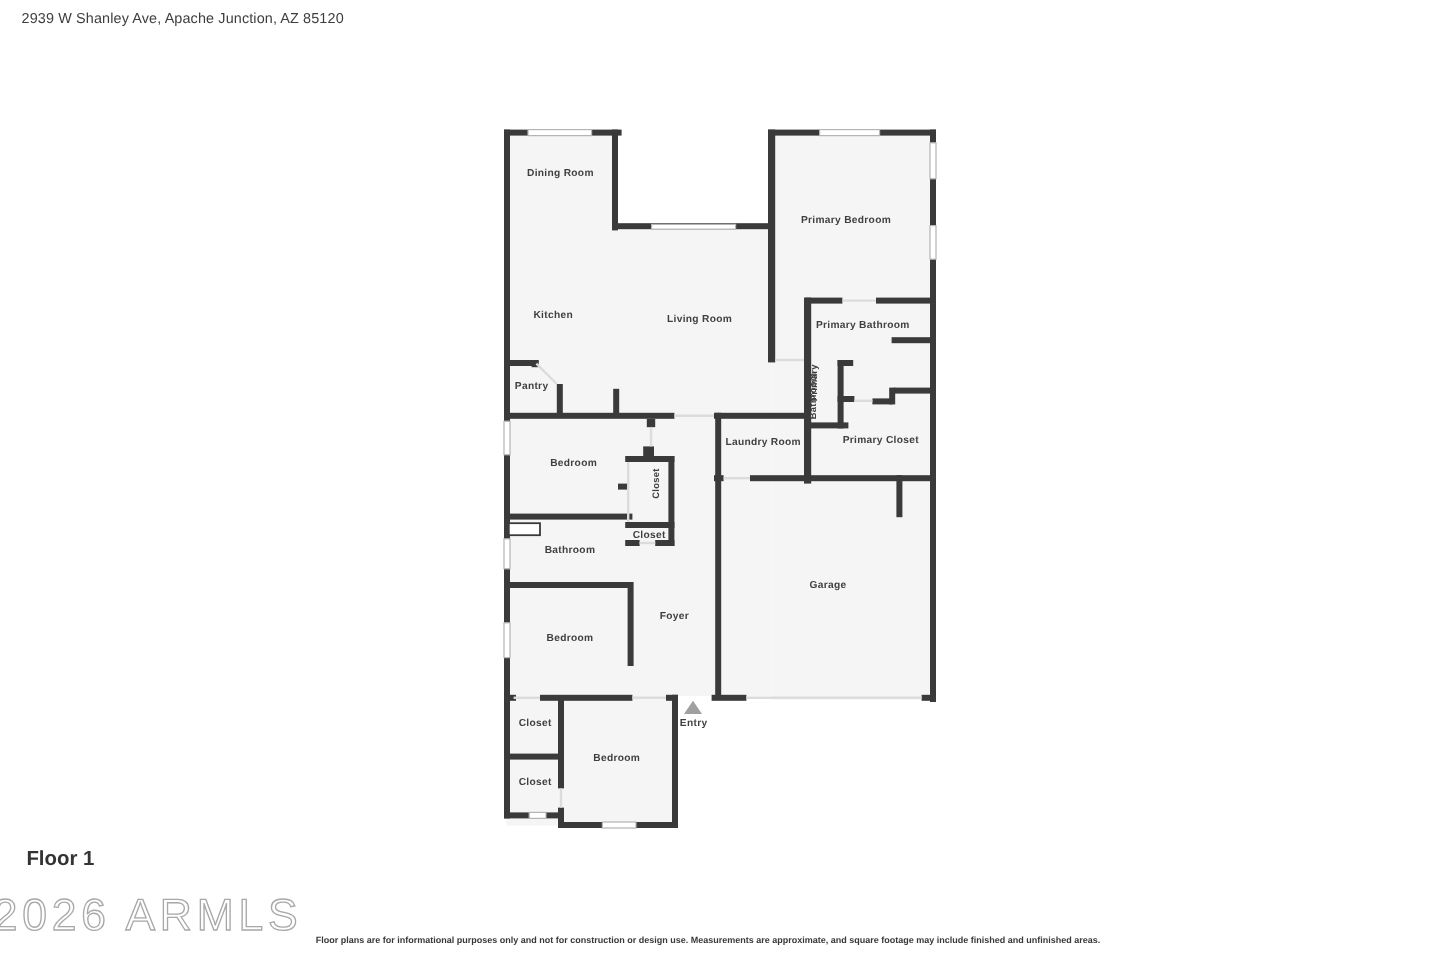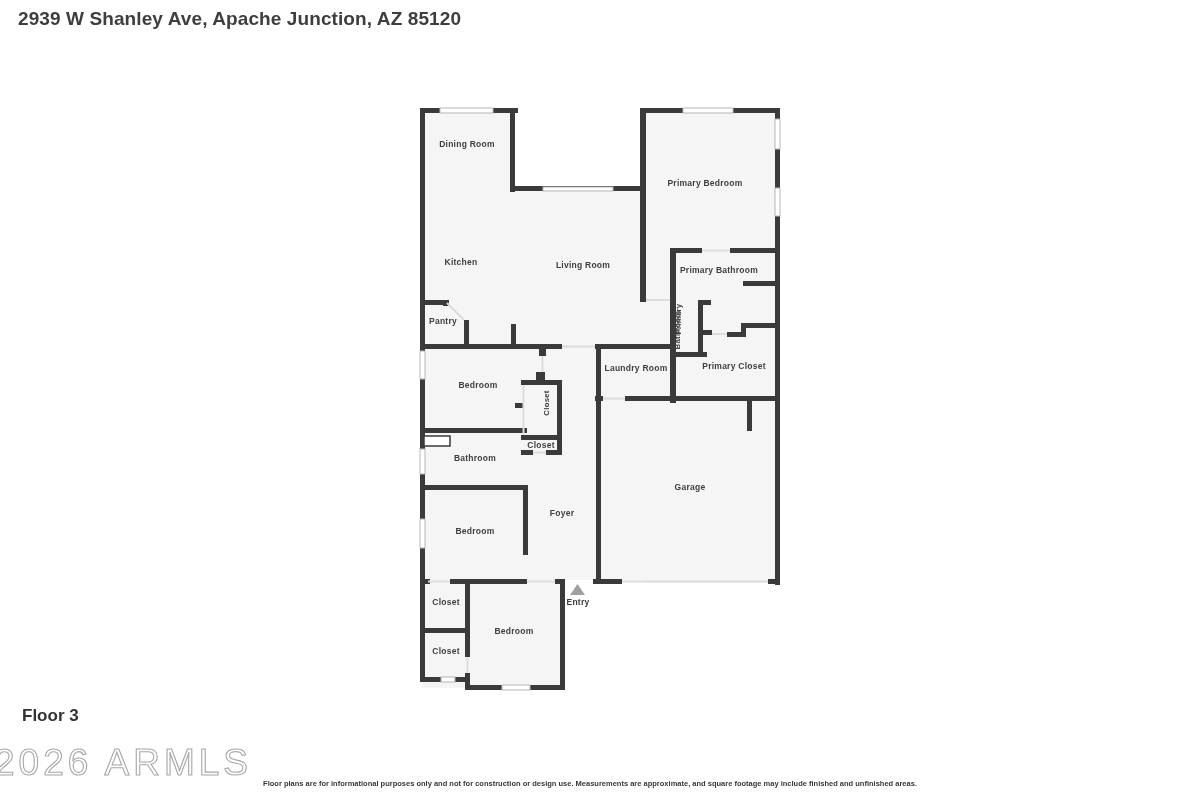--- a/index.html
+++ b/index.html
@@ -12,21 +12,21 @@
     --title:#3e3e3e;
     --watermark:#a8a8a8;
   }
   html,body{margin:0;padding:0;}
   body{
     width:1200px;height:800px;position:relative;overflow:hidden;
     background:#ffffff;font-family:"Liberation Sans",sans-serif;
   }
   .page-title{
     position:absolute;left:18px;top:8px;
-    font-size:19px;font-weight:bold;color:var(--title);letter-spacing:.1px;
+    font-size:12px;font-weight:normal;color:var(--title);letter-spacing:.1px;
   }
   .plan-svg{position:absolute;left:0;top:0;}
   .floor-label{
     position:absolute;left:22px;top:706px;
     font-size:17px;font-weight:bold;color:#333333;
   }
   .watermark{
     position:absolute;left:-6px;top:742px;
     font-size:37px;font-weight:400;letter-spacing:4px;
     color:rgba(255,255,255,0);
@@ -175,15 +175,15 @@
     <text class="room-label" x="690" y="490">Garage</text>
     <text class="room-label" x="562" y="516">Foyer</text>
     <text class="room-label" x="475" y="534">Bedroom</text>
     <text class="room-label" x="446" y="605">Closet</text>
     <text class="room-label" x="578" y="605">Entry</text>
     <text class="room-label" x="514" y="634">Bedroom</text>
     <text class="room-label" x="446" y="654">Closet</text>
   </g>
 </svg>
 
-<div class="floor-label">Floor 3</div>
+<div class="floor-label">Floor 1</div>
 <div class="watermark">2026 ARMLS</div>
 <div class="disclaimer">Floor plans are for informational purposes only and not for construction or design use. Measurements are approximate, and square footage may include finished and unfinished areas.</div>
 
 </body></html>

